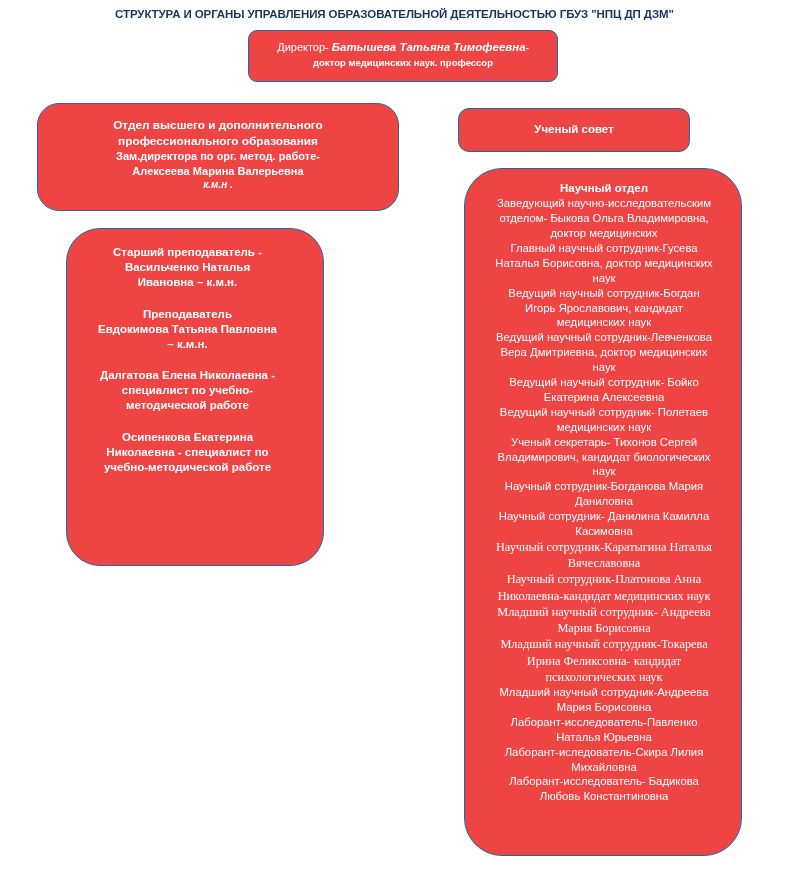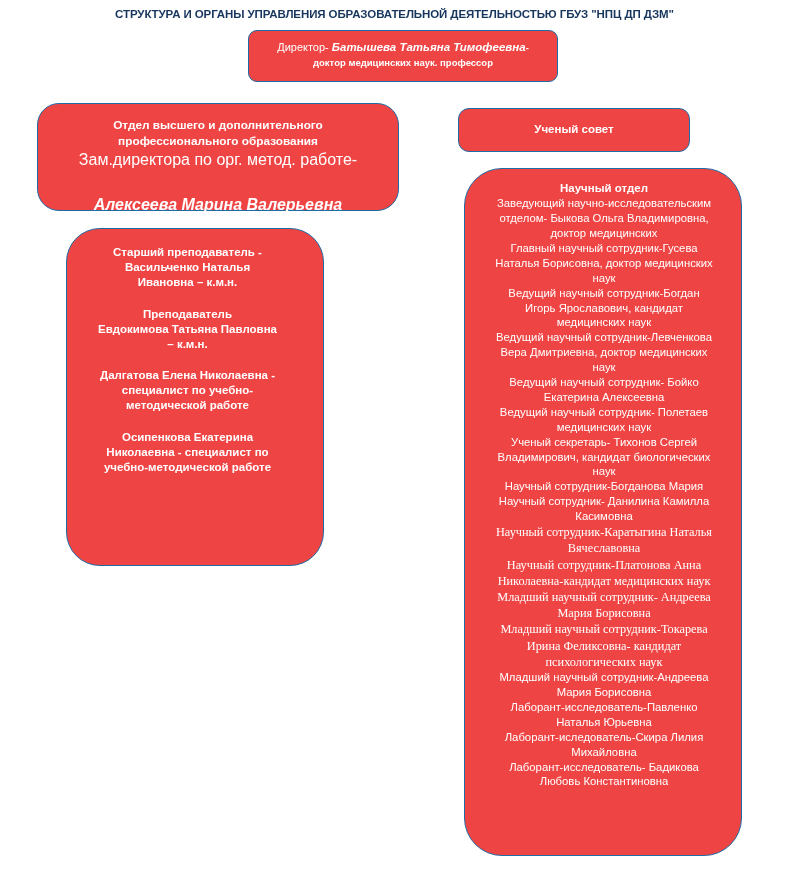--- a/index.html
+++ b/index.html
@@ -66,27 +66,26 @@
     height: 108px;
     border-radius: 22px;
     padding: 14px 16px 0 16px;
     font-size: 11.5px;
   }
   #node-dpo .hd {
     font-weight: bold;
     font-size: 11.8px;
   }
   #node-dpo .sub {
-    font-size: 16px;
+    font-size: 11px;
+    font-weight: bold;
   }
   #node-dpo .nm {
     font-weight: bold;
-    font-style: italic;
-    font-size: 16px;
-    margin-top: 24px;
+    font-size: 11px;
   }
   #node-dpo .deg {
     font-weight: bold;
     font-style: italic;
     font-size: 10px;
   }
 
   
   #node-council {
     left: 458px;
@@ -201,20 +200,21 @@
     <span class="ln">Вера Дмитриевна, доктор медицинских</span>
     <span class="ln">наук</span>
     <span class="ln">Ведущий научный сотрудник- Бойко</span>
     <span class="ln">Екатерина Алексеевна</span>
     <span class="ln">Ведущий научный сотрудник- Полетаев</span>
     <span class="ln">медицинских наук</span>
     <span class="ln">Ученый секретарь- Тихонов Сергей</span>
     <span class="ln">Владимирович, кандидат биологических</span>
     <span class="ln">наук</span>
     <span class="ln">Научный сотрудник-Богданова Мария</span>
+    <span class="ln">Даниловна</span>
     <span class="ln">Научный сотрудник- Данилина Камилла</span>
     <span class="ln">Касимовна</span>
   </div>
   <div class="serif">
     <span class="ln">Научный сотрудник-Каратыгина Наталья</span>
     <span class="ln">Вячеславовна</span>
     <span class="ln">Научный сотрудник-Платонова Анна</span>
     <span class="ln">Николаевна-кандидат медицинских наук</span>
     <span class="ln">Младший научный сотрудник- Андреева</span>
     <span class="ln">Мария Борисовна</span>

